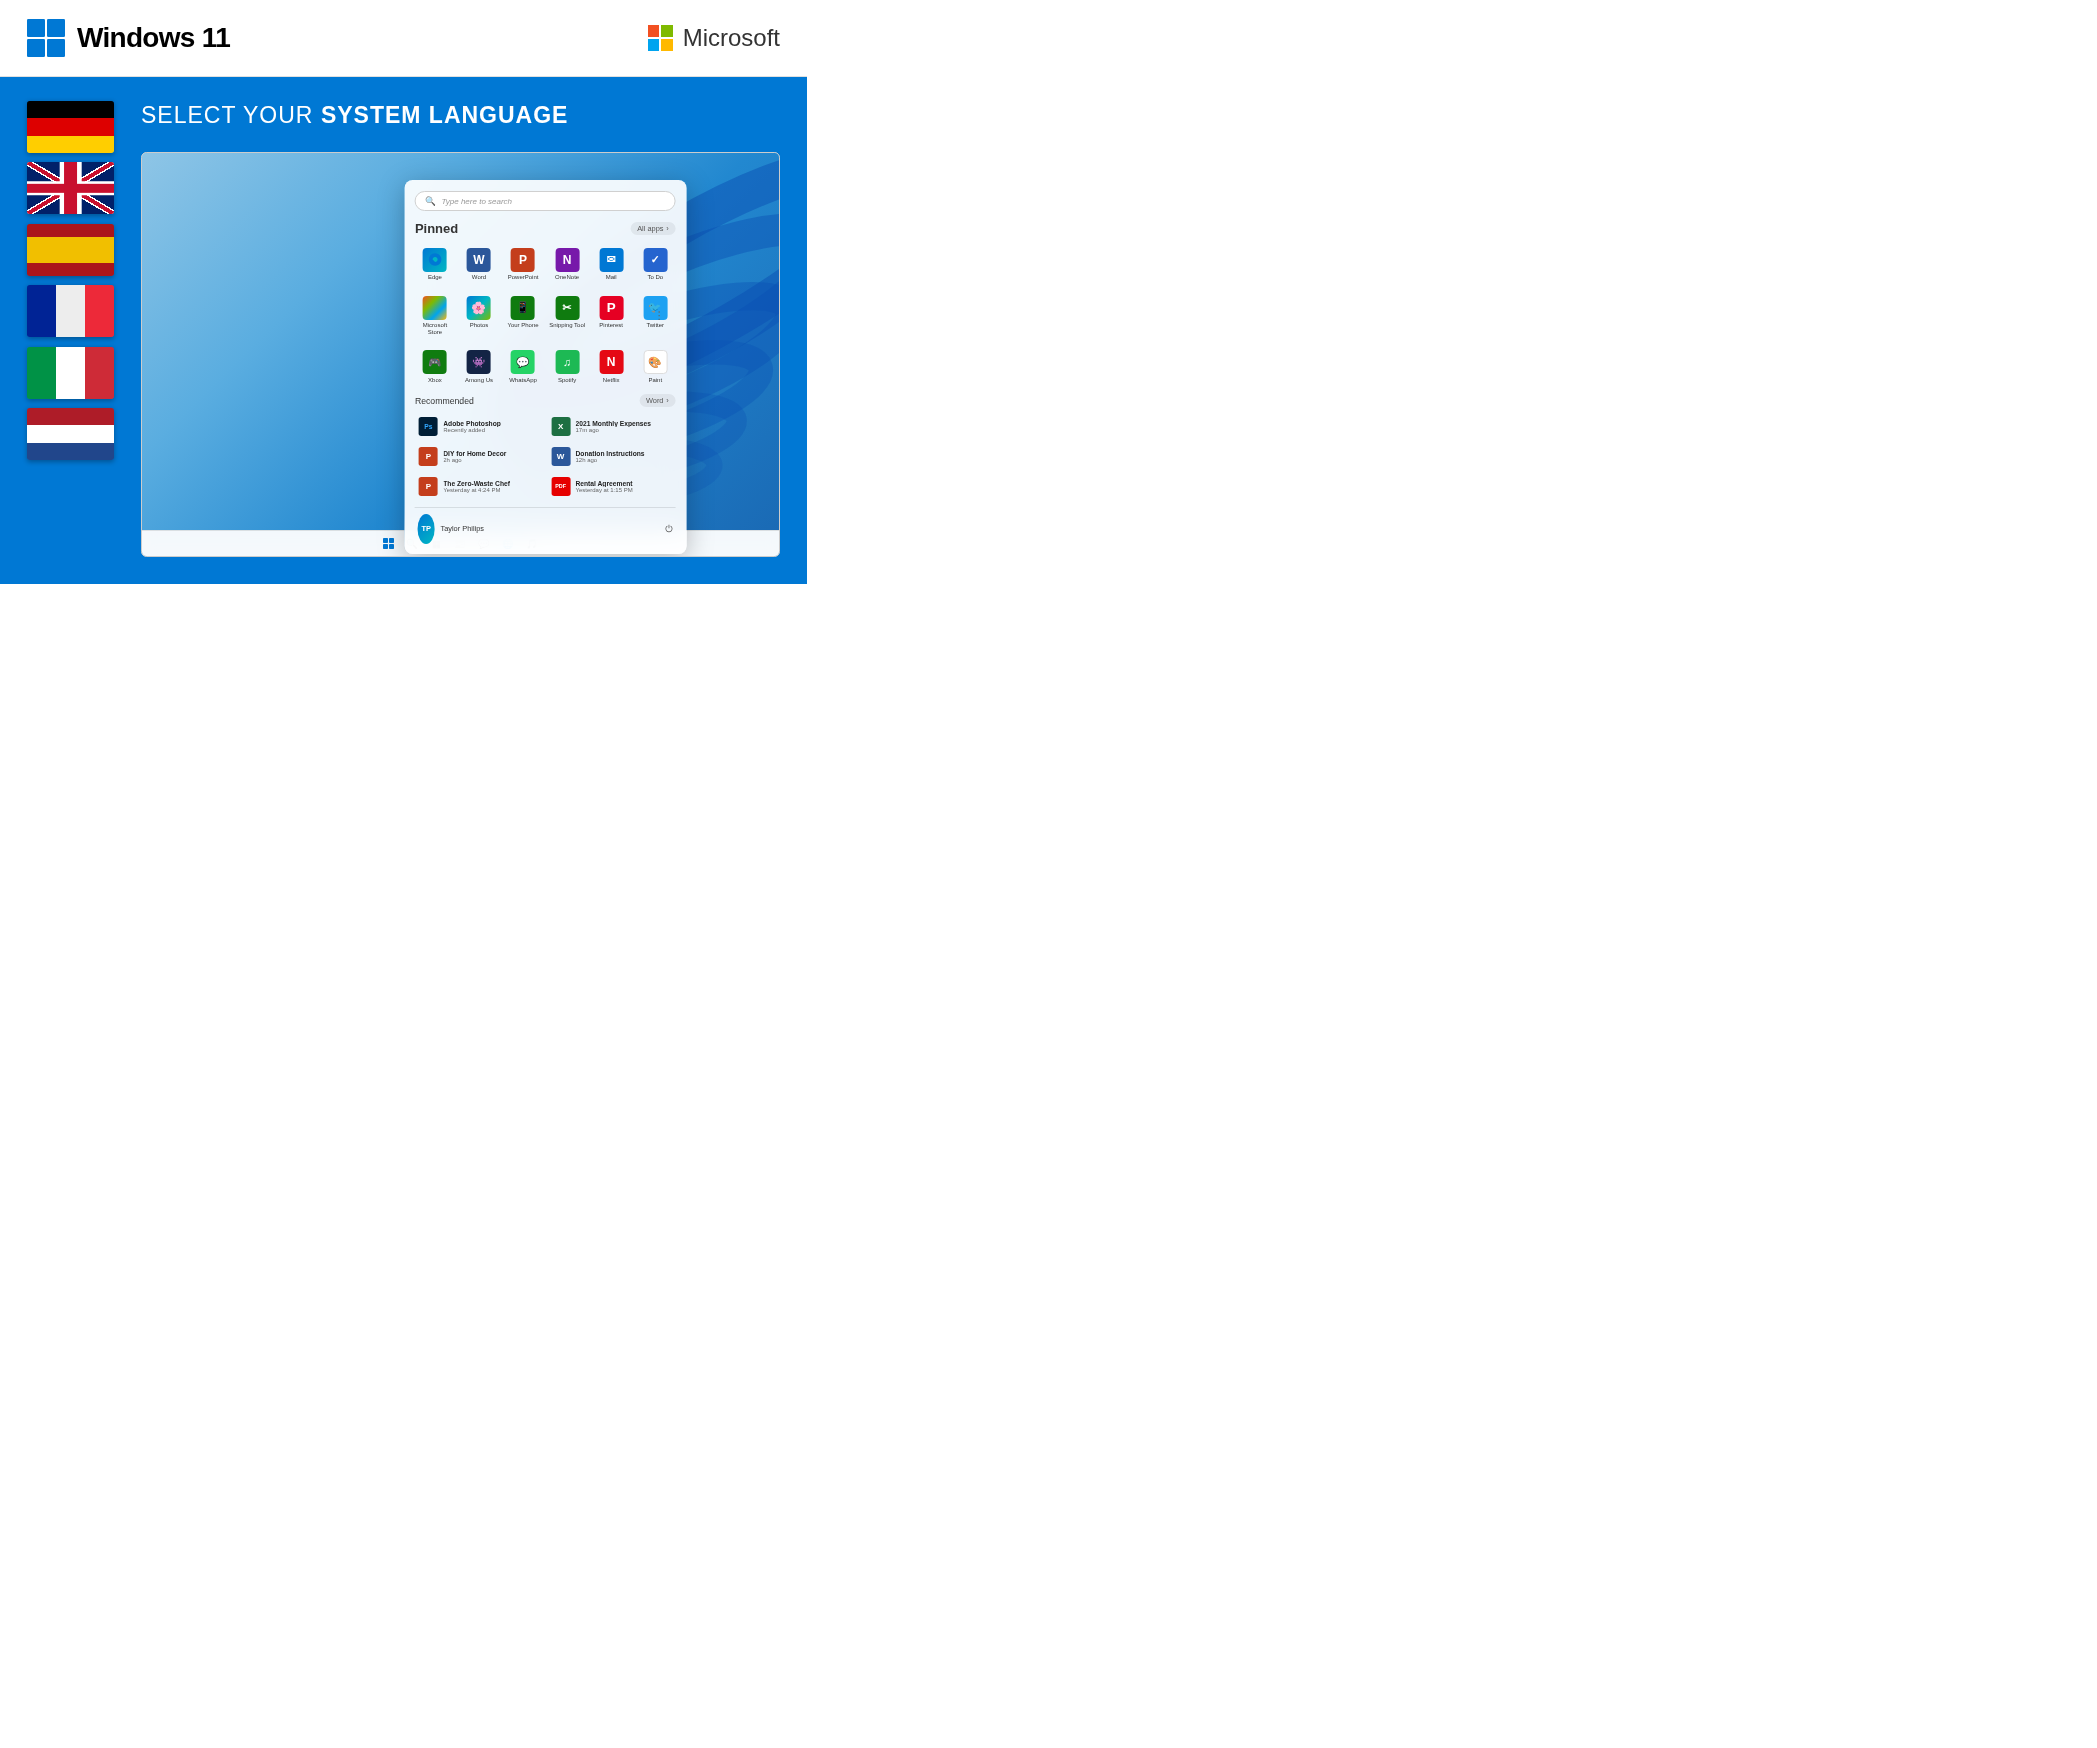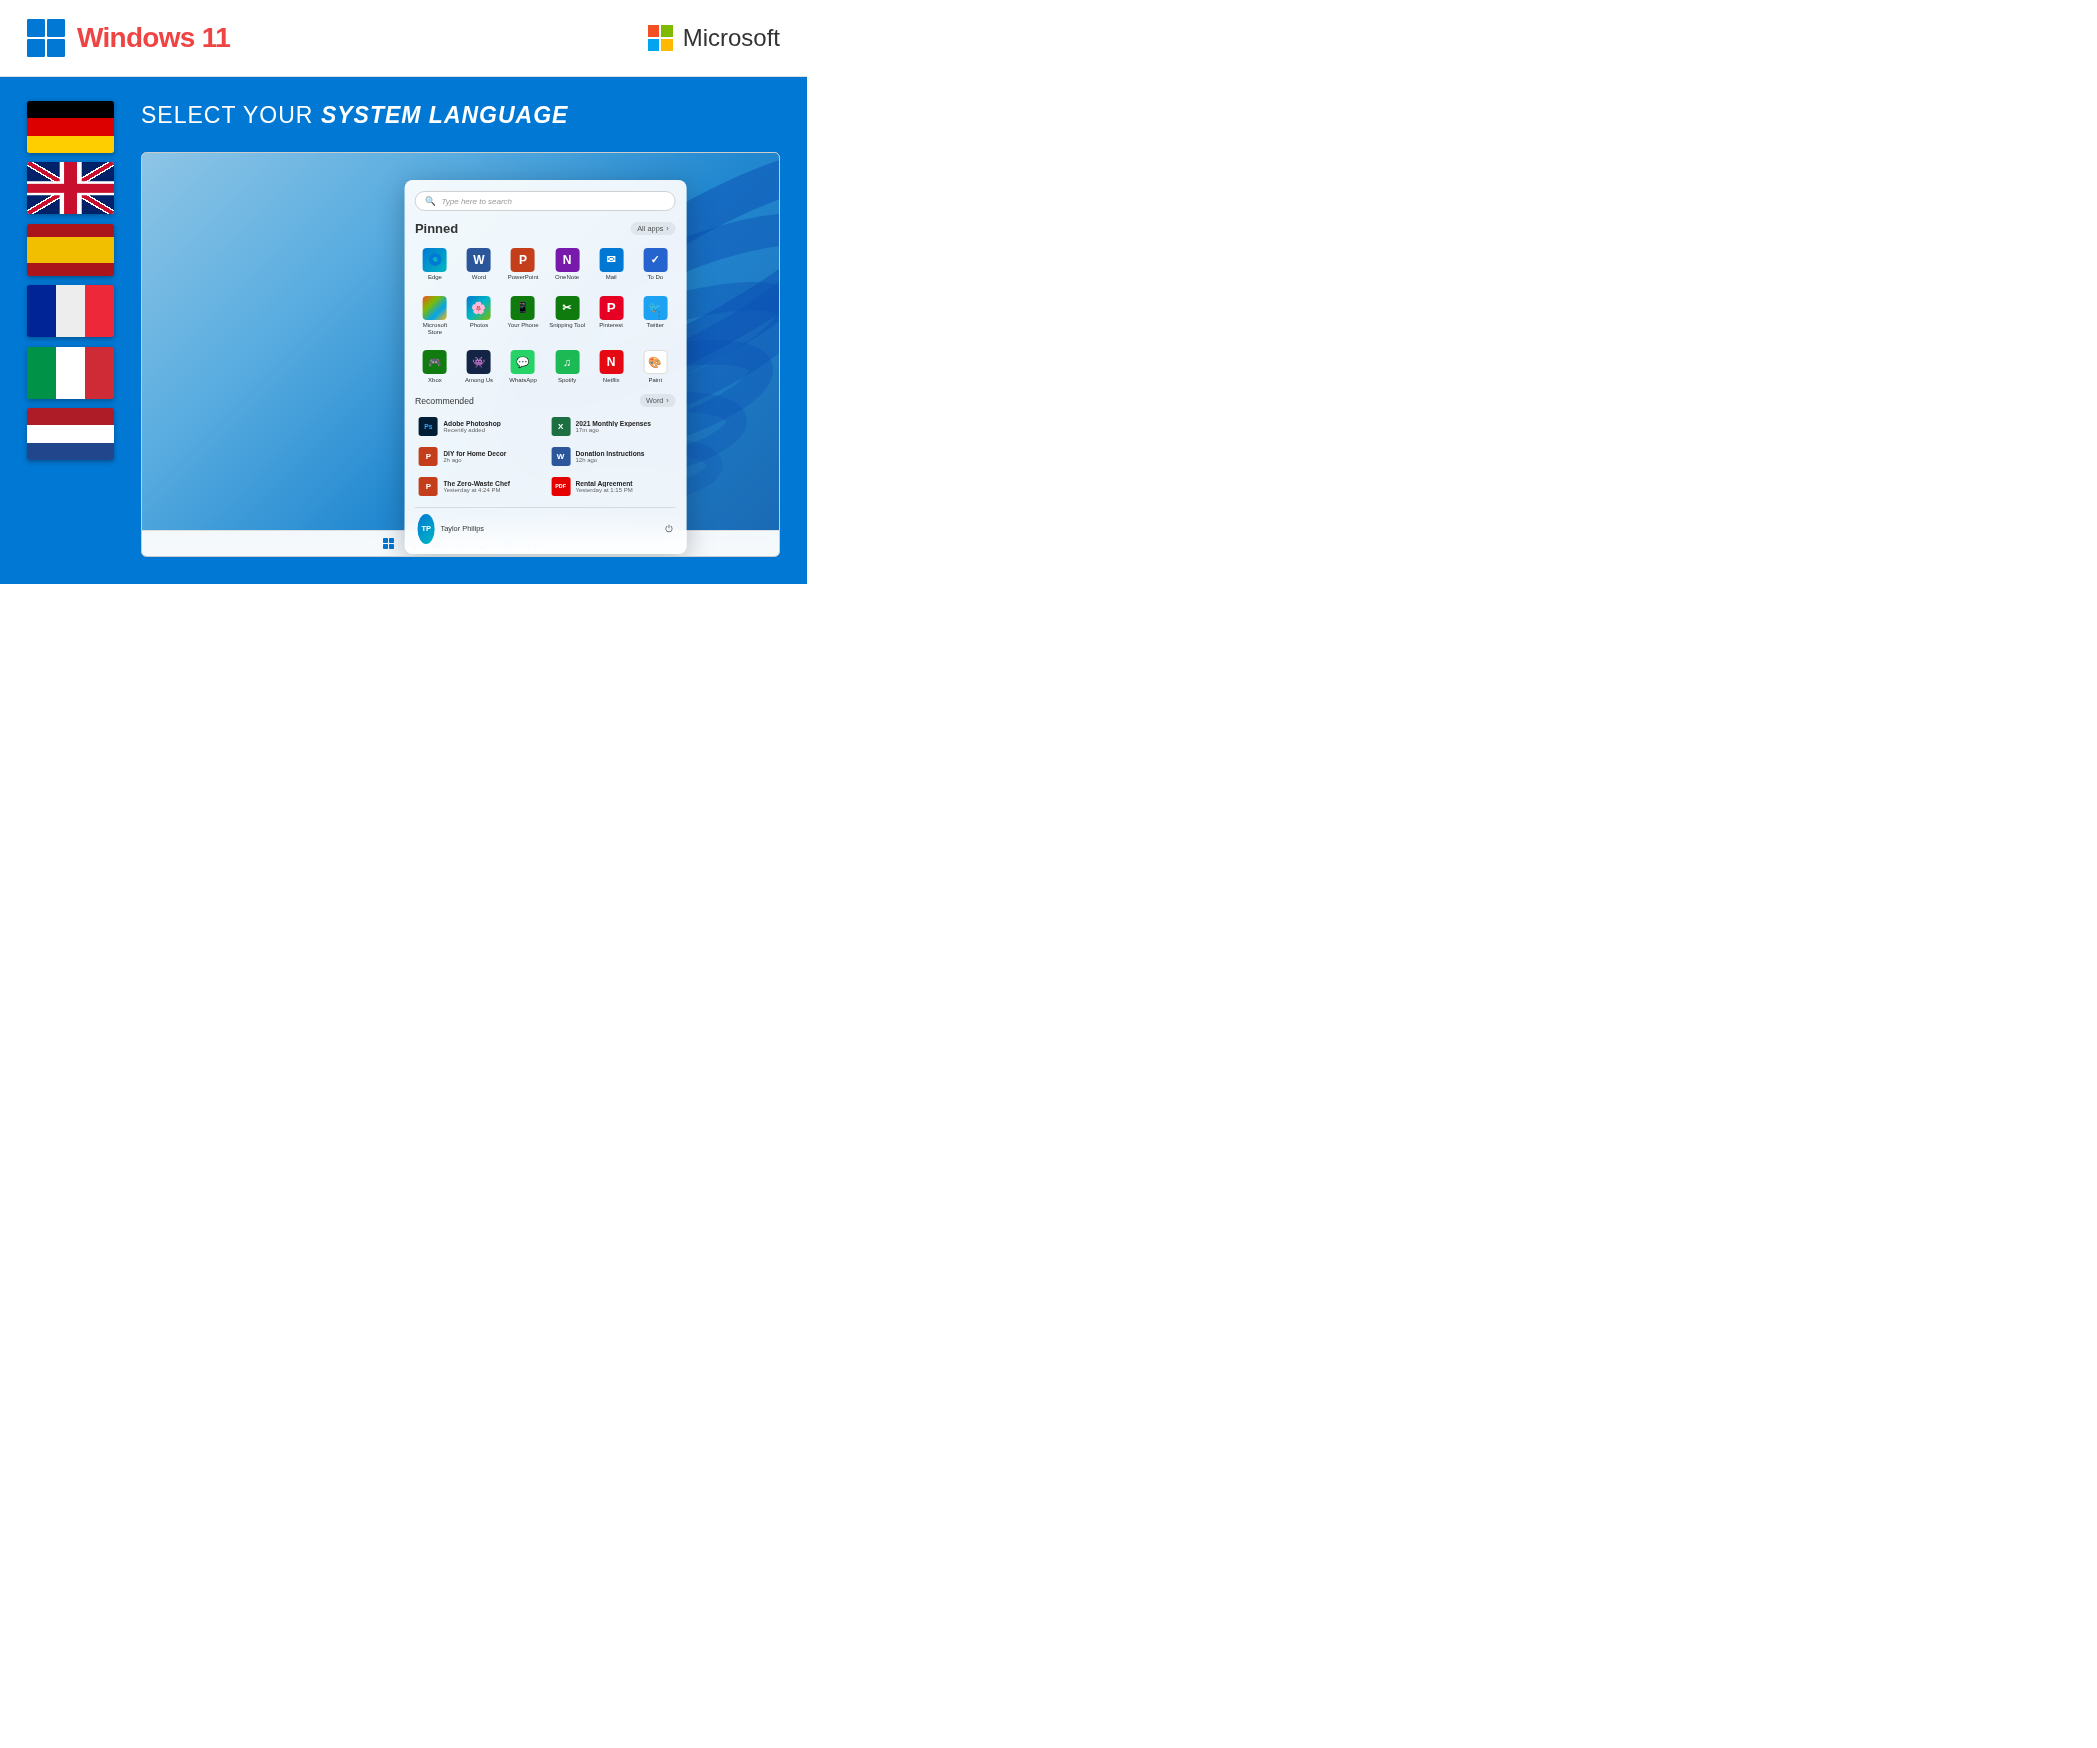--- a/index.html
+++ b/index.html
@@ -31,21 +31,21 @@
       width: 38px;
       height: 38px;
     }
     .win-logo-tile {
       background: #0078d4;
       border-radius: 1.3px;
     }
     .header-win-text {
       font-size: 28px;
       font-weight: 300;
-      color: #ef4444;
+      color: #000000;
       letter-spacing: -0.7px;
     }
     .header-win-text span {
       font-weight: 700;
     }
     .header-right {
       display: flex;
       align-items: center;
       gap: 9.4px;
     }
@@ -79,21 +79,20 @@
       color: #fff;
       font-size: 23px;
       font-weight: 300;
       letter-spacing: 1px;
       text-transform: uppercase;
       line-height: 1.3;
       margin-bottom: 21.5px;
     }
     .headline strong {
       font-weight: 800;
-      font-style: italic;
     }
 
     
     .flags-col {
       display: flex;
       flex-direction: column;
       gap: 9.4px;
       flex-shrink: 0;
     }
     .flag {

